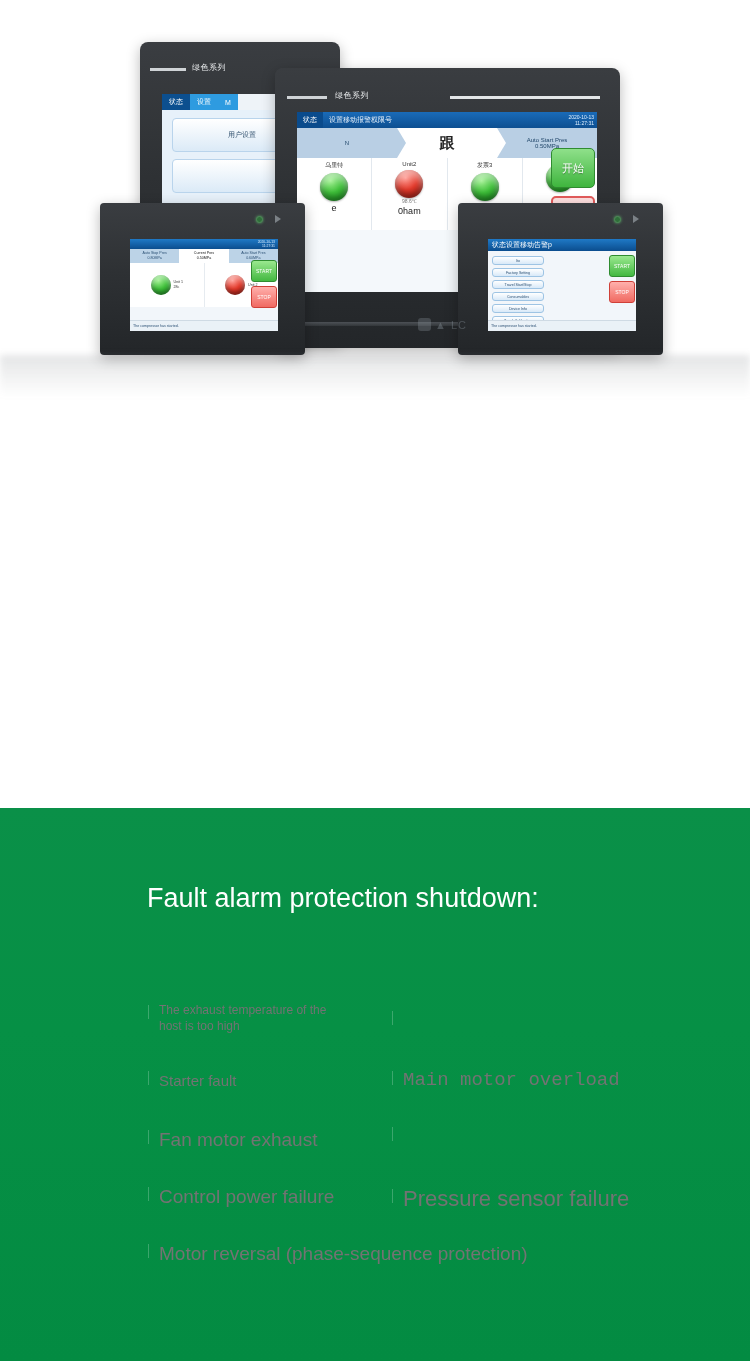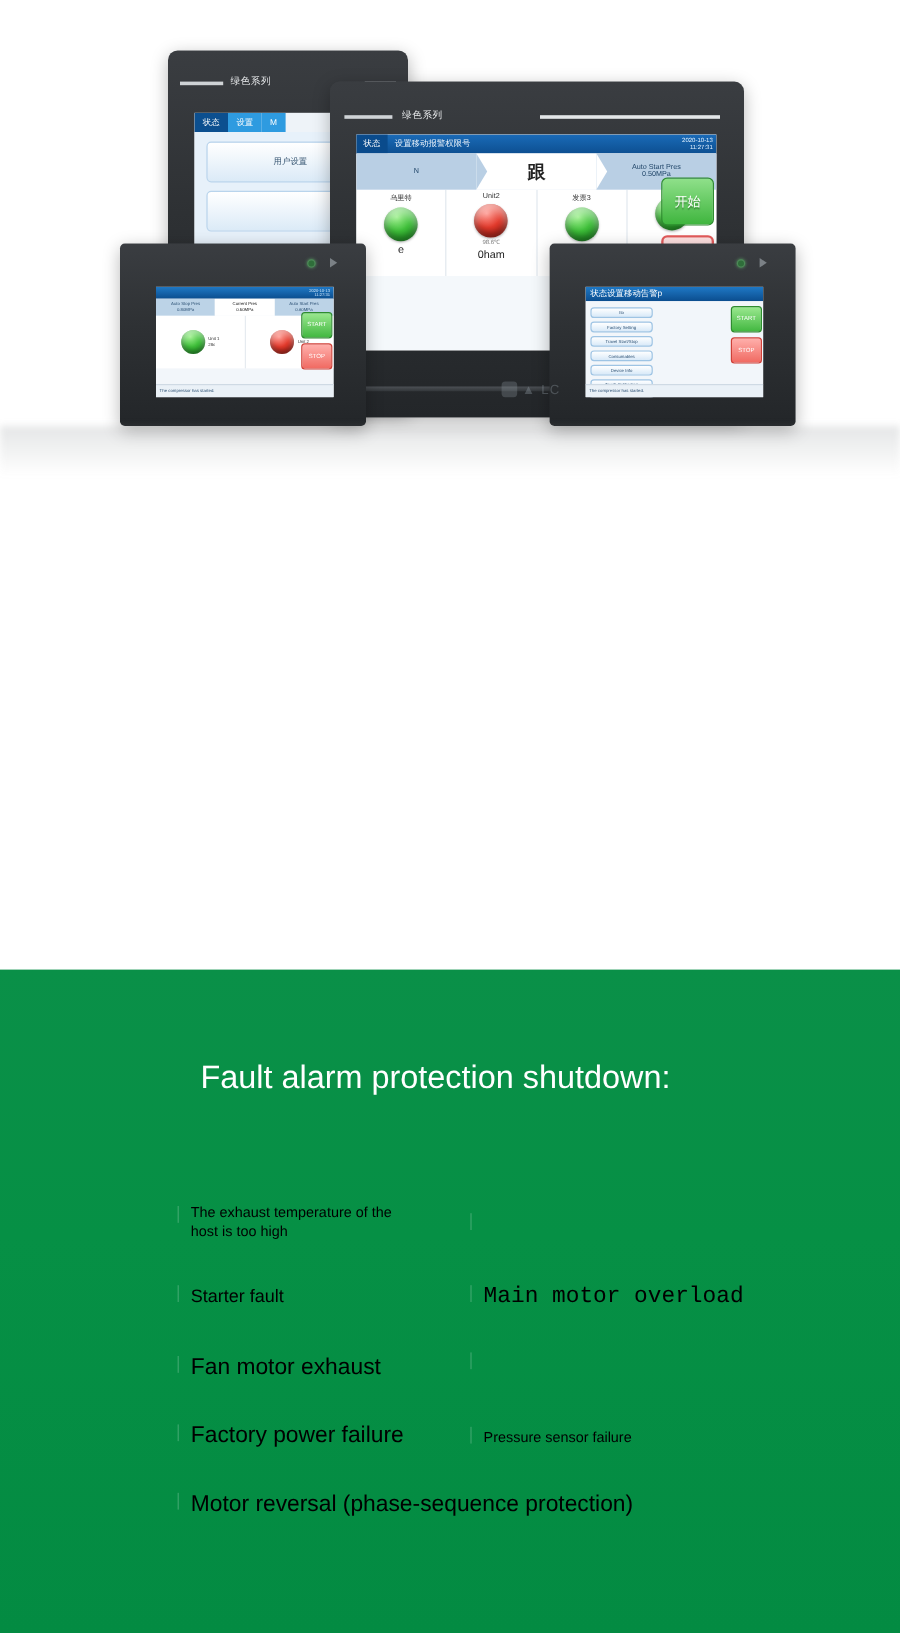--- a/index.html
+++ b/index.html
@@ -137,22 +137,22 @@
   
   .white-sec { position:relative; padding:0; }
   .main-title { position:absolute; left:150px; top:458px; font-size:22px; color:#1a1a1a; font-weight:400; white-space:nowrap; }
 
   .feat { position:absolute; color:#1b1b1b; white-space:nowrap; }
   .feat .tick { position:absolute; left:-12px; top:3px; width:1px; height:15px; background:rgba(160,160,160,.30); }
 
   
   .green-sec { position:absolute; left:0; top:808px; width:750px; height:553px;
                background:linear-gradient(180deg,#0a9048 0%,#069045 40%,#038b42 100%); }
-  .green-title { position:absolute; left:147px; top:75px; font-size:27px; color:#ffffff; font-weight:400; white-space:nowrap;margin-left:20px; }
-  .alarm { position:absolute; color:#000000; }
+  .green-title { position:absolute; left:147px; top:75px; font-size:27px; color:#ffffff; font-weight:400; white-space:nowrap; }
+  .alarm { position:absolute; color:#737373; }
   .alarm .tick { position:absolute; left:-11px; top:3px; width:1px; height:14px; background:rgba(255,255,255,.22); }
 </style>
 </head>
 <body>
 
 <div class="page">
 
   <div class="hero">
 
     <div class="device dev-back-left">
@@ -331,18 +331,18 @@
   <div class="green-sec">
     <div class="green-title">Fault alarm protection shutdown:</div>
   </div>
   <div id="alarm-list">
       <div class="alarm" style="left: 159px; top: 1002px; font-size: 12px; line-height: 16.2px;"><span class="tick"></span><span>The exhaust temperature of the<br>host is too high</span></div>
       <div class="alarm" style="left: 403px; top: 1008px; font-size: 19px; line-height: 25.65px;"><span class="tick"></span></div>
       <div class="alarm" style="left: 159px; top: 1068px; font-size: 15px; line-height: 25.65px;"><span class="tick"></span><span>Starter fault</span></div>
       <div class="alarm" style="left: 403px; top: 1068px; font-size: 19px; line-height: 25.65px; font-family: Liberation Mono, monospace;"><span class="tick"></span><span>Main motor overload</span></div>
       <div class="alarm" style="left: 159px; top: 1127px; font-size: 19px; line-height: 25.65px;"><span class="tick"></span><span>Fan motor exhaust</span></div>
       <div class="alarm" style="left: 403px; top: 1124px; font-size: 19px; line-height: 25.65px;"><span class="tick"></span></div>
-      <div class="alarm" style="left: 159px; top: 1184px; font-size: 19px; line-height: 25.65px;"><span class="tick"></span><span>Factory power failure</span></div>
-      <div class="alarm" style="left: 403px; top: 1186px; font-size: 12px; line-height: 25.65px;"><span class="tick"></span><span>Pressure sensor failure</span></div>
+      <div class="alarm" style="left: 159px; top: 1184px; font-size: 19px; line-height: 25.65px;"><span class="tick"></span><span>Control power failure</span></div>
+      <div class="alarm" style="left: 403px; top: 1186px; font-size: 22px; line-height: 25.65px;"><span class="tick"></span><span>Pressure sensor failure</span></div>
       <div class="alarm" style="left: 159px; top: 1241px; font-size: 19px; line-height: 25.65px;"><span class="tick"></span><span>Motor reversal (phase-sequence protection)</span></div>
     </div>
 
 </div>
 
 </body></html>

